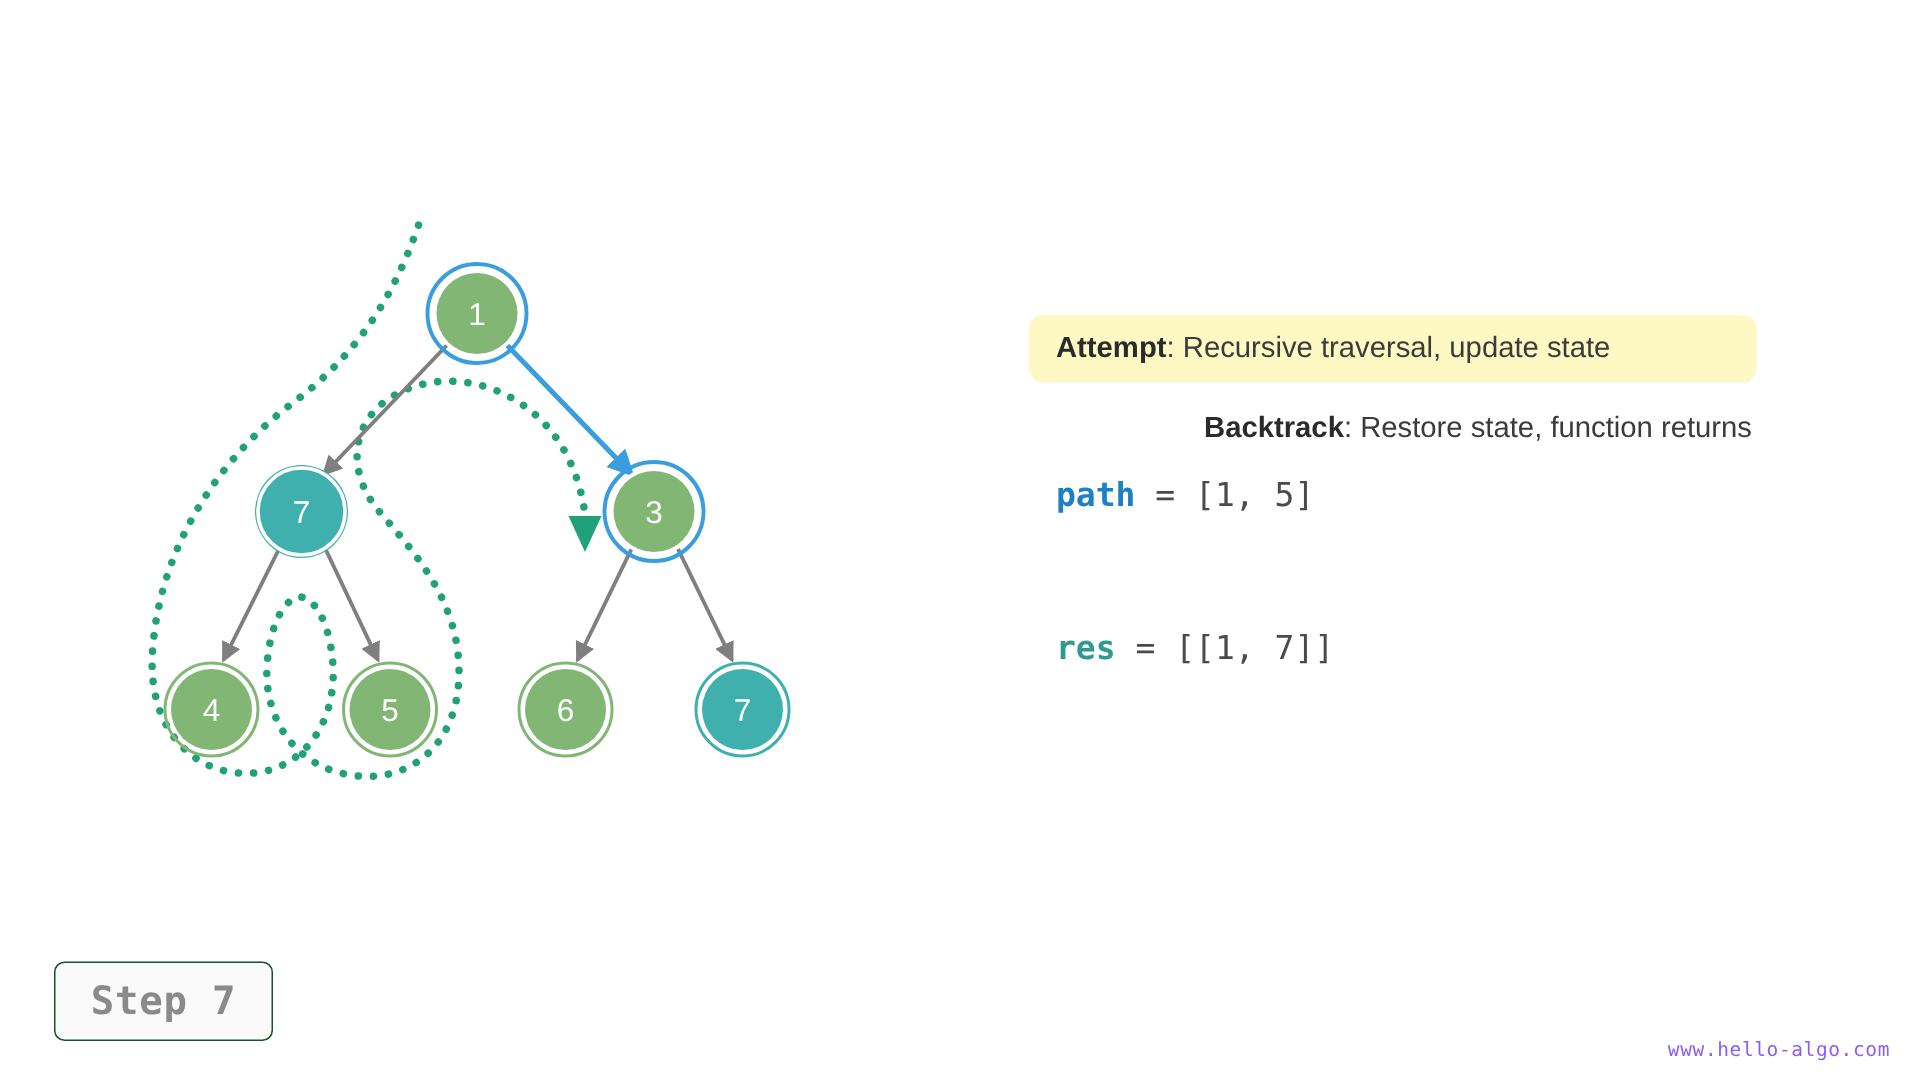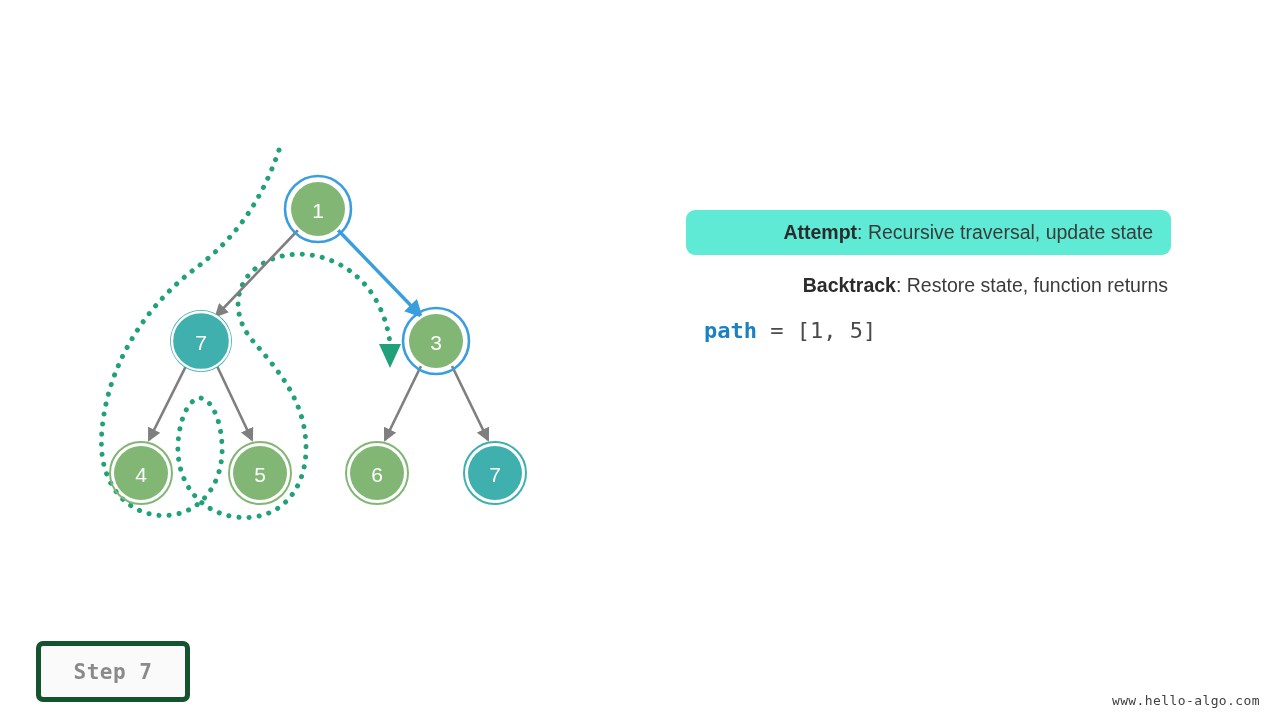--- a/index.html
+++ b/index.html
@@ -27,27 +27,26 @@
 
   
   #explanation-panel {
     position: absolute;
     left: 686px;
     top: 210px;
     width: 500px;
   }
 
   .hl-row {
-    background: #5eead4;
+    background: #fef9c3;
     border-radius: 9px;
     padding: 10px 18px 11px 18px;
     width: 449px;
     box-sizing: content-box;
     margin: 0 0 8px 0;
-    text-align: right;
   }
   .plain-row {
     padding: 10px 18px 11px 18px;
     margin: 0;
     text-align: right;
   }
   .desc-line {
     font-size: 19.5px;
     color: #3b3b3b;
     line-height: 24px;
@@ -71,41 +70,41 @@
   .code-row .var-res  { color: #2e9b8c; font-weight: bold; }
   .code-spacer { height: 56px; }
 
   
   #step-badge {
     position: absolute;
     left: 36px;
     top: 641px;
     width: 144px;
     height: 51px;
-    border: 5px solid #14532d;
+    border: 1px solid #14532d;
     border-radius: 7px;
     background: #fafafa;
     display: flex;
     align-items: center;
     justify-content: center;
     font-family: "DejaVu Sans Mono", "Liberation Mono", monospace;
-    font-size: 21px;
+    font-size: 26px;
     font-weight: bold;
     color: #8a8a8a;
     letter-spacing: 0.5px;
   }
 
   
   #watermark {
     position: absolute;
     right: 20px;
     bottom: 12px;
     font-family: "DejaVu Sans Mono", "Liberation Mono", monospace;
     font-size: 13px;
-    color: #404040;
+    color: #8b5cf6;
     letter-spacing: 0.4px;
   }
 
   svg text {
     font-family: "Liberation Sans", sans-serif;
     fill: #ffffff;
     font-size: 21px;
     text-anchor: middle;
     dominant-baseline: central;
   }
@@ -212,20 +211,21 @@
   </div>
 
   <div class="plain-row">
     <div class="desc-line"><span class="kw">Backtrack</span><span>: </span><span>Restore state, function returns</span></div>
   </div>
 
   <div class="code-row"><span class="var-path">path</span><span> = </span><span>[1, 5]</span></div>
 
   <div class="code-spacer"></div>
 
+  <div class="code-row"><span class="var-res">res</span><span> = </span><span>[[1, 7]]</span></div>
 
 </div>
 
 <div id="step-badge">
   <span>Step 7</span>
 </div>
 
 <div id="watermark">www.hello-algo.com</div>
 
 </body></html>

